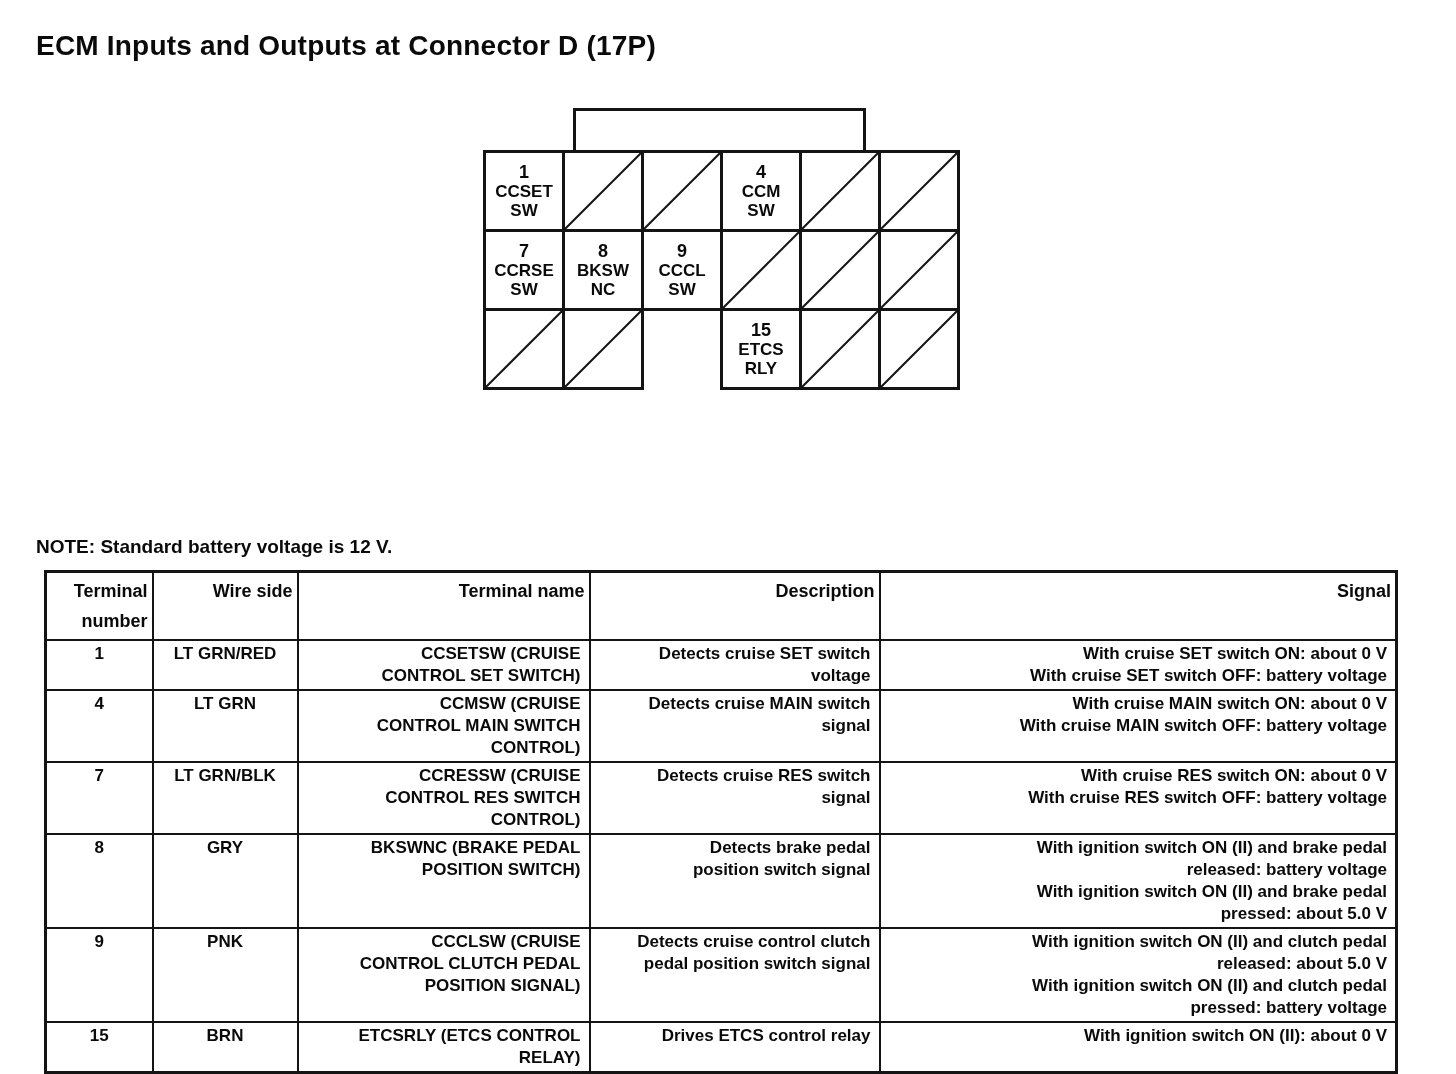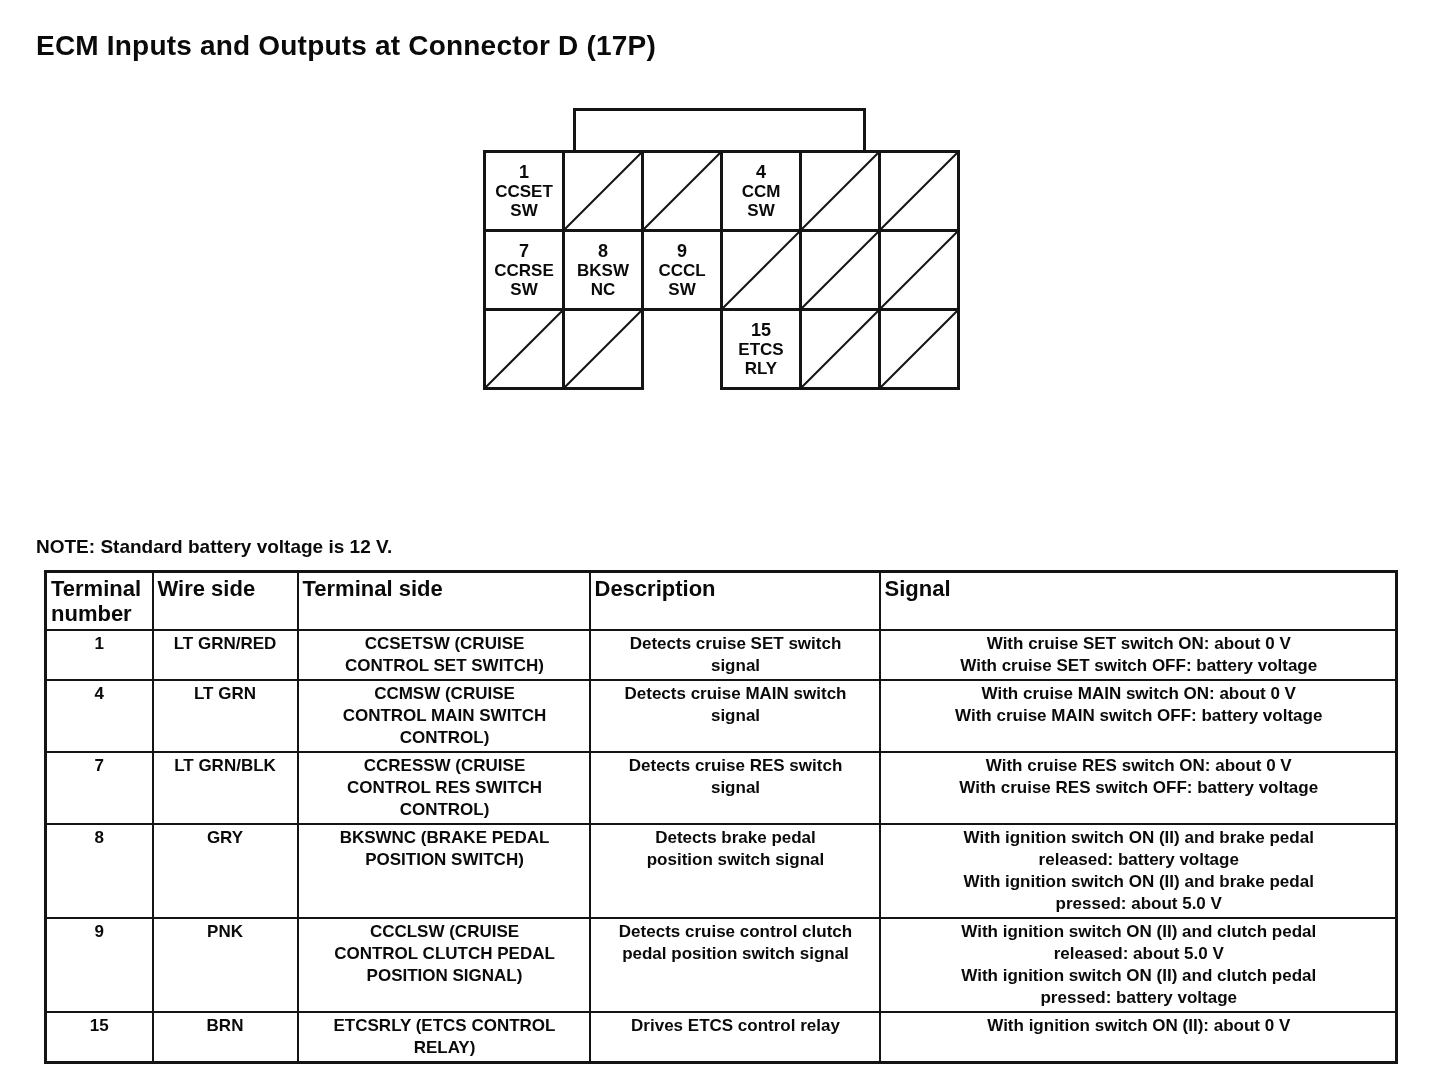--- a/index.html
+++ b/index.html
@@ -60,28 +60,28 @@
     border-collapse: collapse; table-layout: fixed;
     border: 3px solid #141414;
   }
   .main-table th, .main-table td {
     border: 2px solid #141414;
     font-weight: 700;
     vertical-align: top;
     white-space: pre-line;
   }
   .main-table th {
-    font-size: 22px; line-height: 25px;
-    text-align: left; padding: 3px 4px;
+    font-size: 18px; line-height: 30px;
+    text-align: right; padding: 3px 4px;
     height: 48px;
   }
   .main-table td {
     font-size: 17px; line-height: 22px;
     padding: 2px 8px 2px 10px;
-    text-align: center;
+    text-align: right;
   }
   .main-table td:nth-child(1), .main-table td:nth-child(2) {
     text-align: center; padding: 2px 4px;
   }
 </style>
 </head>
 <body>
 
 <div class="page">
 
@@ -195,33 +195,33 @@
       <col style="width:145px">
       <col style="width:292px">
       <col style="width:290px">
       <col>
     </colgroup>
     <thead>
       <tr id="header-row">
           <th>Terminal
 number</th>
           <th>Wire side</th>
-          <th>Terminal side</th>
+          <th>Terminal name</th>
           <th>Description</th>
           <th>Signal</th>
         </tr>
     </thead>
     <tbody id="terminal-rows">
         <tr>
           <td>1</td>
           <td>LT GRN/RED</td>
           <td>CCSETSW (CRUISE
 CONTROL SET SWITCH)</td>
           <td>Detects cruise SET switch
-signal</td>
+voltage</td>
           <td>With cruise SET switch ON: about 0 V
 With cruise SET switch OFF: battery voltage</td>
         </tr>
         <tr>
           <td>4</td>
           <td>LT GRN</td>
           <td>CCMSW (CRUISE
 CONTROL MAIN SWITCH
 CONTROL)</td>
           <td>Detects cruise MAIN switch

